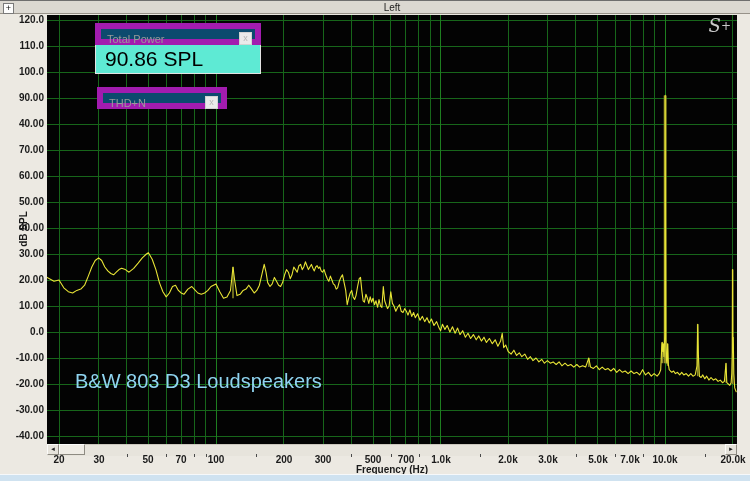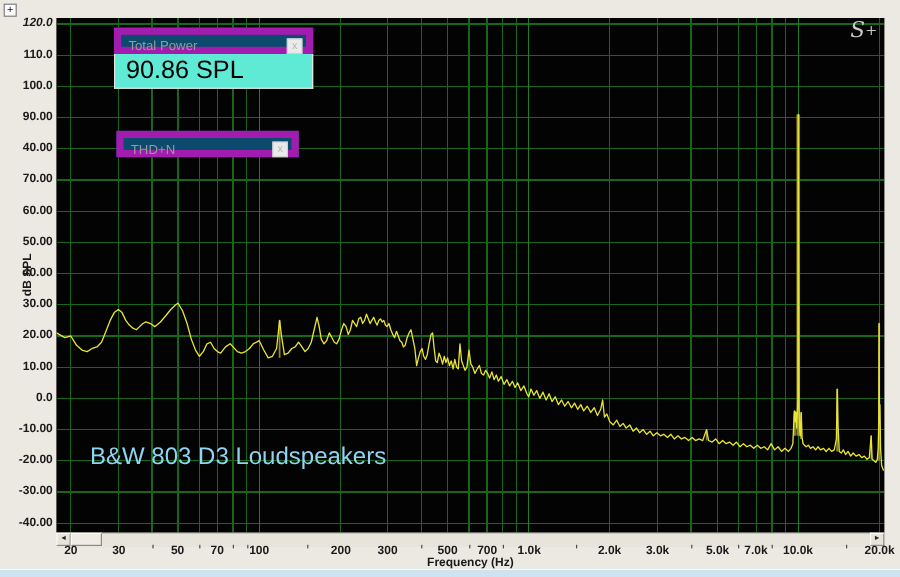--- a/index.html
+++ b/index.html
@@ -17,21 +17,21 @@
   
   .plot{position:absolute;left:47px;top:15px;width:690px;height:429px;background:#030303;overflow:hidden;}
   .plot svg{position:absolute;left:0;top:0;}
   .logo{position:absolute;right:6px;top:0px;color:#c9c9c9;font-family:"DejaVu Serif",serif;}
   .logo i{font-size:18px;font-style:italic;}
   .logo span{font-size:12px;vertical-align:2px;}
   .ann{position:absolute;left:28px;color:#8fd4f0;font-size:20px;white-space:nowrap;}
   .ann1{top:355px;text-align:center;} .ann2{top:385px;}
   
   .meter{position:absolute;z-index:5;}
-  #tp{left:95px;top:23px;width:166px;} #thd{left:97px;top:87px;width:152px;margin-top:22px;}
+  #tp{left:95px;top:23px;width:166px;} #thd{left:97px;top:87px;width:130px;}
   .mhead{position:relative;height:22px;background:#0c4a6e;border:6px solid #a21caf;
          box-sizing:border-box;color:#9a9a9a;font-size:11px;line-height:20px;padding-left:6px;cursor:move;}
   .mclose{position:absolute;right:3px;top:3px;width:13px;height:13px;background:#eaeaea;
           border:1px solid #d2d2d2;box-sizing:border-box;color:#b5b5b5;font-size:9px;line-height:10px;
           text-align:center;cursor:pointer;}
   .mval{height:29px;background:#5eead4;border:1px solid #e3e3e3;border-top:none;box-sizing:border-box;
         color:#000;font-size:21px;line-height:27px;padding-left:9px;white-space:nowrap;}
   
   .strack{position:absolute;left:47px;top:444px;width:690px;height:12px;background:#e7e4dc;
           border-top:1px solid #cbc7bd;box-sizing:border-box;}
@@ -50,28 +50,31 @@
   .xlab{position:absolute;left:292px;top:464px;width:200px;text-align:center;
         font-size:10px;font-weight:bold;color:#1a1a1a;}
   .bstrip{position:absolute;left:0;top:474px;width:750px;height:7px;background:#cfe2f0;
           border-top:1px solid #f6f8fa;box-sizing:border-box;}
 </style>
 </head>
 <body>
 
 <div id="win">
 
+  <div class="titlebar">
+    <span class="title">Left</span>
+  </div>
 
   <div class="expand-btn">
     <span>+</span>
   </div>
 
   <div class="ylab">dB SPL</div>
   <div id="yticks">
-      <div class="ytick" style="top: 14px; font-style: italic;">120.0</div>
+      <div class="ytick" style="top: 14px;">120.0</div>
       <div class="ytick" style="top: 40px;">110.0</div>
       <div class="ytick" style="top: 66px;">100.0</div>
       <div class="ytick" style="top: 92px;">90.00</div>
       <div class="ytick" style="top: 118px;">40.00</div>
       <div class="ytick" style="top: 144px;">70.00</div>
       <div class="ytick" style="top: 170px;">60.00</div>
       <div class="ytick" style="top: 196px;">50.00</div>
       <div class="ytick" style="top: 222px;">40.00</div>
       <div class="ytick" style="top: 248px;">30.00</div>
       <div class="ytick" style="top: 274px;">20.00</div>

